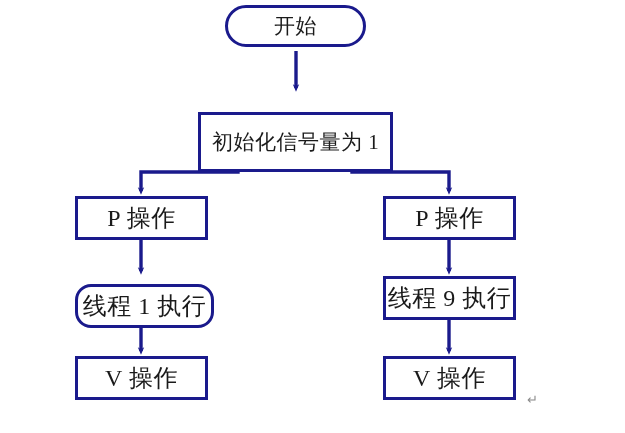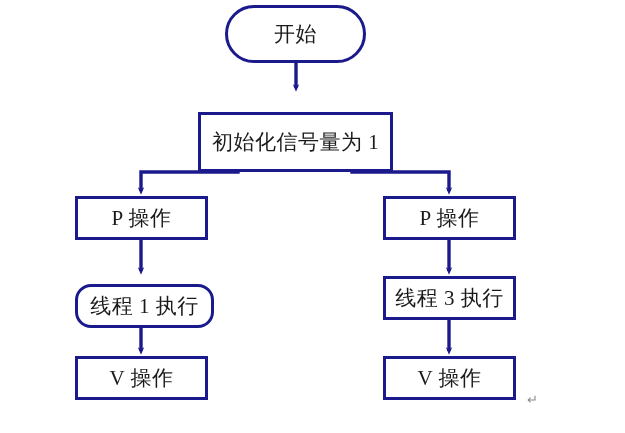--- a/index.html
+++ b/index.html
@@ -45,21 +45,21 @@
     letter-spacing: 0.5px;
   }
   .start-node {
     border-radius: 999px;
     border-width: 3px;
   }
   .start-node .node-label {
     font-size: 21px;
   }
   .proc-node .node-label {
-    font-size: 21px;
+    font-size: 24px;
   }
   .init-node .node-label {
     font-size: 21px;
   }
   .para-mark {
     position: absolute;
     color: #8a8a8a;
     font-size: 13px;
     font-family: "Liberation Sans", sans-serif;
     z-index: 3;
@@ -98,21 +98,21 @@
     </g>
 
     <g>
       <path d="M449,240 L449,271" stroke="#1a1a8c" stroke-width="3.4" fill="none" marker-end="url(#arrowhead)"></path>
     </g>
     <g>
       <path d="M449,320 L449,351" stroke="#1a1a8c" stroke-width="3.4" fill="none" marker-end="url(#arrowhead)"></path>
     </g>
   </svg>
 
-  <div class="node start-node" style="left:225px; top:5px; width:141px; height:58px;">
+  <div class="node start-node" style="left:225px; top:5px; width:141px; height:42px;">
     <span class="node-label">开始</span>
   </div>
 
   <div class="node init-node" style="left:198px; top:92px; width:195px; height:60px;margin-top:20px;">
     <span class="node-label">初始化信号量为 1</span>
   </div>
 
   <div class="node proc-node" style="left:75px; top:196px; width:133px; height:44px;">
     <span class="node-label">P 操作</span>
   </div>
@@ -123,21 +123,21 @@
 
   <div class="node proc-node" style="left:75px; top:356px; width:133px; height:44px;">
     <span class="node-label">V 操作</span>
   </div>
 
   <div class="node proc-node" style="left:383px; top:196px; width:133px; height:44px;">
     <span class="node-label">P 操作</span>
   </div>
 
   <div class="node proc-node" style="left:383px; top:276px; width:133px; height:44px;">
-    <span class="node-label">线程 3 执行</span>
+    <span class="node-label">线程 9 执行</span>
   </div>
 
   <div class="node proc-node" style="left:383px; top:356px; width:133px; height:44px;">
     <span class="node-label">V 操作</span>
   </div>
 
   <span class="para-mark" style="left:527px; top:392px;">↵</span>
 
 </div>
 

